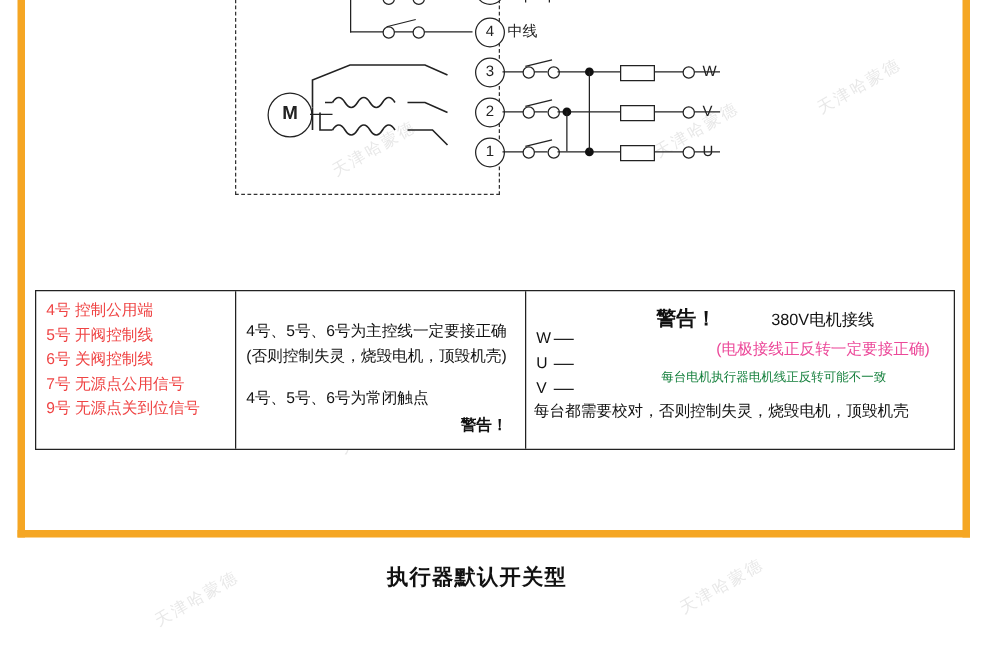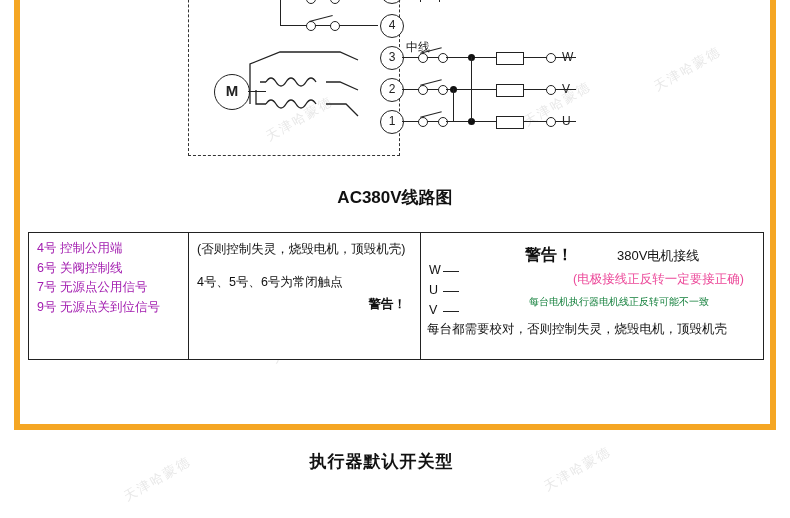--- a/index.html
+++ b/index.html
@@ -59,21 +59,21 @@
 
   
   .table{
     position:absolute;left:28px;top:232px;width:734px;height:126px;
     border:1.6px solid #222;display:flex;background:#fff;
   }
   .cell{position:relative;box-sizing:border-box;padding:6px 8px;}
   .c1{width:160px;border-right:1.6px solid #222;}
   .c2{width:232px;border-right:1.6px solid #222;}
   .c3{flex:1;}
-  .c1 .line{font-size:12.5px;color:#a21caf;line-height:19.5px;white-space:nowrap;}
+  .c1 .line{font-size:12.5px;color:#ef4444;line-height:19.5px;white-space:nowrap;}
   .c2 .line{font-size:12.5px;color:#111;line-height:20px;}
   .c2 .l1{margin-top:16px;}
   .c2 .l3{margin-top:13px;}
   .warn{font-size:15px;font-weight:bold;color:#111;}
   .c2 .warnline{margin-top:2px;text-align:right;padding-right:6px;}
 
   
   .m3{
     position:absolute;left:36px;top:28px;width:54px;height:54px;border-radius:50%;
     border:1.8px solid #222;background:#fff;text-align:center;line-height:52px;
@@ -115,21 +115,21 @@
 
     <div class="vline" style="left:240px;top:-8px;height:20px;"></div>
     <div class="vline" style="left:259px;top:-8px;height:20px;"></div>
 
     <div class="open-node" style="left:126px;top:4px;"></div>
     <div class="open-node" style="left:150px;top:4px;"></div>
 
     <div class="term-circle" style="left:200px;top:-10px;">5</div>
 
     <div class="term-circle" style="left:200px;top:24px;">4</div>
-    <div class="lbl" style="left:226px;top:27px;margin-top:22px;">中线</div>
+    <div class="lbl" style="left:226px;top:27px;">中线</div>
     <div class="hline" style="left:100px;top:35px;width:98px;"></div>
     <div class="open-node" style="left:126px;top:31px;"></div>
     <div class="open-node" style="left:150px;top:31px;"></div>
     <div class="hline" style="left:129px;top:28px;width:24px;transform:rotate(-14deg);"></div>
     <div class="vline" style="left:100px;top:8px;height:28px;"></div>
 
     <div class="term-circle" style="left:200px;top:56px;">3</div>
     <div class="hline" style="left:222px;top:67px;width:36px;"></div>
     <div class="open-node" style="left:238px;top:63px;"></div>
     <div class="open-node" style="left:258px;top:63px;"></div>
@@ -170,32 +170,33 @@
     <svg class="coil" style="left:60px;top:52px;width:140px;height:90px;" viewBox="0 0 140 90">
       <path d="M10 44 L10 22 L40 10 L100 10 L118 18" fill="none" stroke="#222" stroke-width="1.3"></path>
       <path d="M26 40 q5 -8 10 0 q5 8 10 0 q5 -8 10 0 q5 8 10 0 q5 -8 10 0" fill="none" stroke="#222" stroke-width="1.3"></path>
       <path d="M26 40 L20 40 M86 40 L100 40 L118 48" fill="none" stroke="#222" stroke-width="1.3"></path>
       <path d="M26 62 q5 -8 10 0 q5 8 10 0 q5 -8 10 0 q5 8 10 0 q5 -8 10 0" fill="none" stroke="#222" stroke-width="1.3"></path>
       <path d="M26 62 L16 62 L16 48 M86 62 L106 62 L118 74" fill="none" stroke="#222" stroke-width="1.3"></path>
       <path d="M10 44 L10 62" fill="none" stroke="#222" stroke-width="1.3"></path>
     </svg>
   </div>
 
-  <div class="diagram-title">AC380V线路图</div>
 
   <div class="table">
 
     <div class="cell c1">
       <div class="line">4号  控制公用端</div>
+      <div class="line">5号  开阀控制线</div>
       <div class="line">6号  关阀控制线</div>
       <div class="line">7号  无源点公用信号</div>
       <div class="line">9号  无源点关到位信号</div>
     </div>
 
     <div class="cell c2">
+      <div class="line l1">4号、5号、6号为主控线一定要接正确</div>
       <div class="line">(否则控制失灵，烧毁电机，顶毁机壳)</div>
       <div class="line l3">4号、5号、6号为常闭触点</div>
       <div class="line warnline warn">警告！</div>
     </div>
 
     <div class="cell c3">
       <div class="wuv" style="left:8px;top:30px;">W</div>
       <div class="hline" style="left:22px;top:38px;width:16px;"></div>
       <div class="wuv" style="left:8px;top:50px;">U</div>
       <div class="hline" style="left:22px;top:58px;width:16px;"></div>

